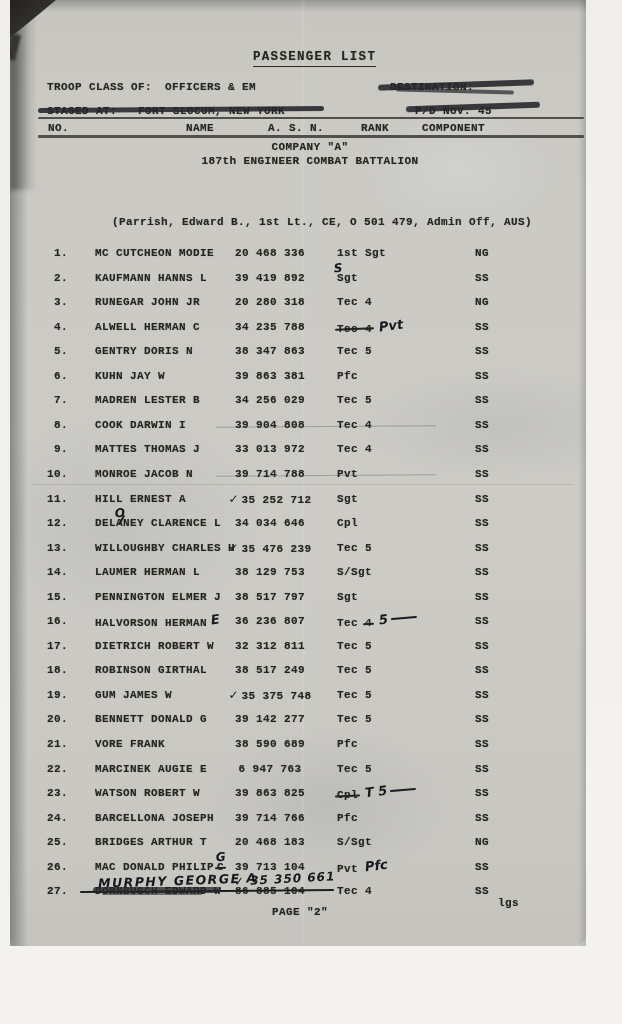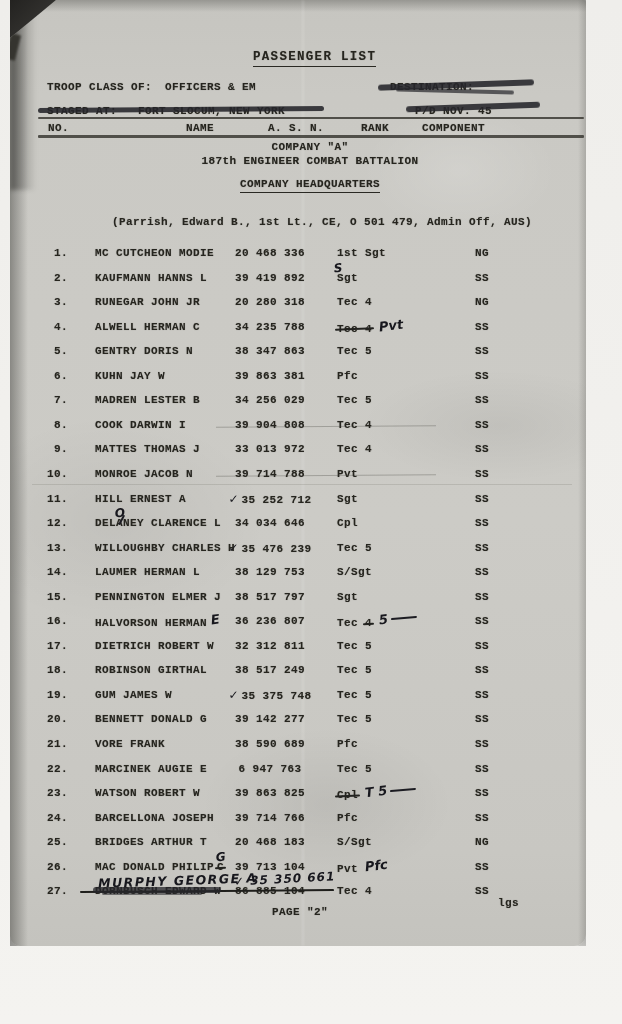--- a/index.html
+++ b/index.html
@@ -116,23 +116,20 @@
     <span class="t" style="left:258px;top:122px;">A. S. N.</span>
     <span class="t" style="left:335px;top:122px;padding-left:16px;">RANK</span>
     <span class="t" style="left:412px;top:122px;">COMPONENT</span>
 
     <div class="rule" style="left:28px;top:135px;width:546px;height:2.6px;"></div>
 
     <div class="center-wrap" style="top:141px;">
       <span class="t">COMPANY "A"</span>
       <span class="t" style="margin-top:1px;">187th ENGINEER COMBAT BATTALION</span>
     </div>
-    <div class="center-wrap" style="top:178px;">
-      <span class="t"><span class="underline">COMPANY HEADQUARTERS</span></span>
-    </div>
     <span class="t" style="left:102px;top:216px;">(Parrish, Edward B., 1st Lt., CE, O 501 479, Admin Off, AUS)</span>
 
     <div id="roster">
         <div class="row" style="top: 247px;">
           <span class="cell c-no">1.</span>
           <span class="cell c-name">MC CUTCHEON MODIE</span>
           <span class="cell c-asn">20 468 336</span>
           <span class="cell c-rank">1st Sgt</span>
           <span class="cell c-comp">NG</span>
         </div>

